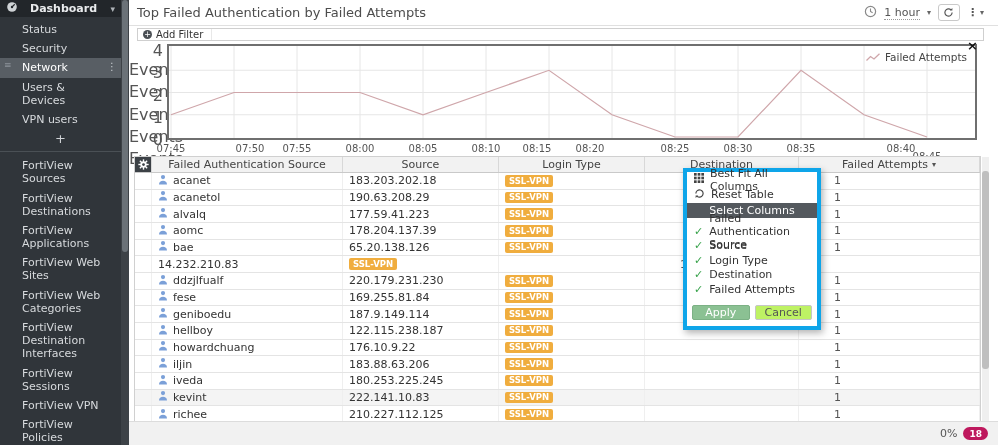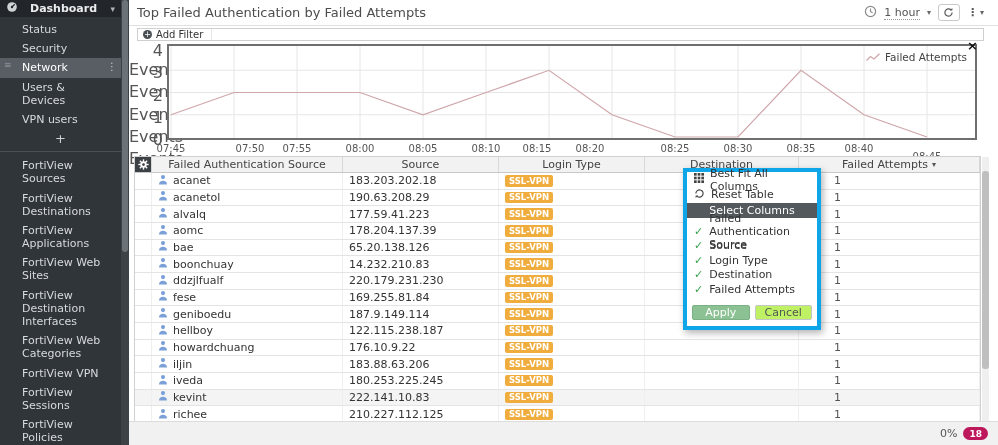--- a/index.html
+++ b/index.html
@@ -129,24 +129,24 @@
       <div class="sb-item"><span>Security</span></div>
       <div class="sb-item hl-gray"><span class="grip">≡</span><span>Network</span><span class="kebab">⋮</span></div>
       <div class="sb-item"><span>Users &amp; Devices</span></div>
       <div class="sb-item"><span>VPN users</span></div>
       <div class="sb-add">+</div>
       <div class="sb-divider"></div>
       <div class="sb-item"><span>FortiView Sources</span></div>
       <div class="sb-item"><span>FortiView Destinations</span></div>
       <div class="sb-item"><span>FortiView Applications</span></div>
       <div class="sb-item"><span>FortiView Web Sites</span></div>
+      <div class="sb-item"><span>FortiView Web Categories</span></div>
       <div class="sb-item"><span>FortiView Destination Interfaces</span></div>
-      <div class="sb-item"><span>FortiView Web Categories</span></div>
+      <div class="sb-item"><span>FortiView Sessions</span></div>
       <div class="sb-item"><span>FortiView VPN</span></div>
-      <div class="sb-item"><span>FortiView Sessions</span></div>
       <div class="sb-item"><span>FortiView Policies</span></div>
     </nav>
 
 </aside>
 <div class="sb-scroll">
     <div class="thumb"></div>
   </div>
 
 <div class="main">
 
@@ -225,21 +225,21 @@
         <span class="xlab" style="left: 121px;">07:50</span>
         <span class="xlab" style="left: 168px;">07:55</span>
         <span class="xlab" style="left: 231px;">08:00</span>
         <span class="xlab" style="left: 294px;">08:05</span>
         <span class="xlab" style="left: 357px;">08:10</span>
         <span class="xlab" style="left: 408px;">08:15</span>
         <span class="xlab" style="left: 461px;">08:20</span>
         <span class="xlab" style="left: 546px;">08:25</span>
         <span class="xlab" style="left: 609px;">08:30</span>
         <span class="xlab" style="left: 672px;">08:35</span>
-        <span class="xlab" style="left: 730px;">08:40</span>
+        <span class="xlab" style="left: 772px;">08:40</span>
         <span class="xlab" style="left: 798px; margin-top: 8px;">08:45</span>
       </div>
     <span class="chart-close">×</span>
   </div>
 
   <div class="table">
     <div class="thead">
       <span class="th gear-cell">
         <svg width="11" height="11" viewBox="0 0 16 16">
           <g fill="#fff">
@@ -372,31 +372,20 @@
             <span class="badge">SSL-VPN</span>
           </span>
     <span class="cell c-dst"></span>
     <span class="cell c-att">
       <span class="att-num">1</span>
       <span class="att-bar-wrap"><span class="att-bar" style="width: 100%;"></span></span>
     </span>
   </div>
         <div class="trow">
     <span class="cell"></span>
-    <span class="cell c-user">
-      <span>
-        <svg width="10" height="11" viewBox="0 0 12 13">
-                <g fill="#7ba0d8">
-                  <circle cx="6" cy="3.6" r="2.5"></circle>
-                  <path d="M1.2 12.4c0-2.8 2.1-4.4 4.8-4.4s4.8 1.6 4.8 4.4z"></path>
-                </g>
-              </svg>
-      </span>
-      <span class="u-label">boonchuay</span>
-    </span>
     <span class="cell c-src">14.232.210.83</span>
     <span class="cell">
             <span class="badge">SSL-VPN</span>
           </span>
     <span class="cell c-dst"></span>
     <span class="cell c-att">
       <span class="att-num">1</span>
       <span class="att-bar-wrap"><span class="att-bar" style="width: 100%;"></span></span>
     </span>
   </div>

